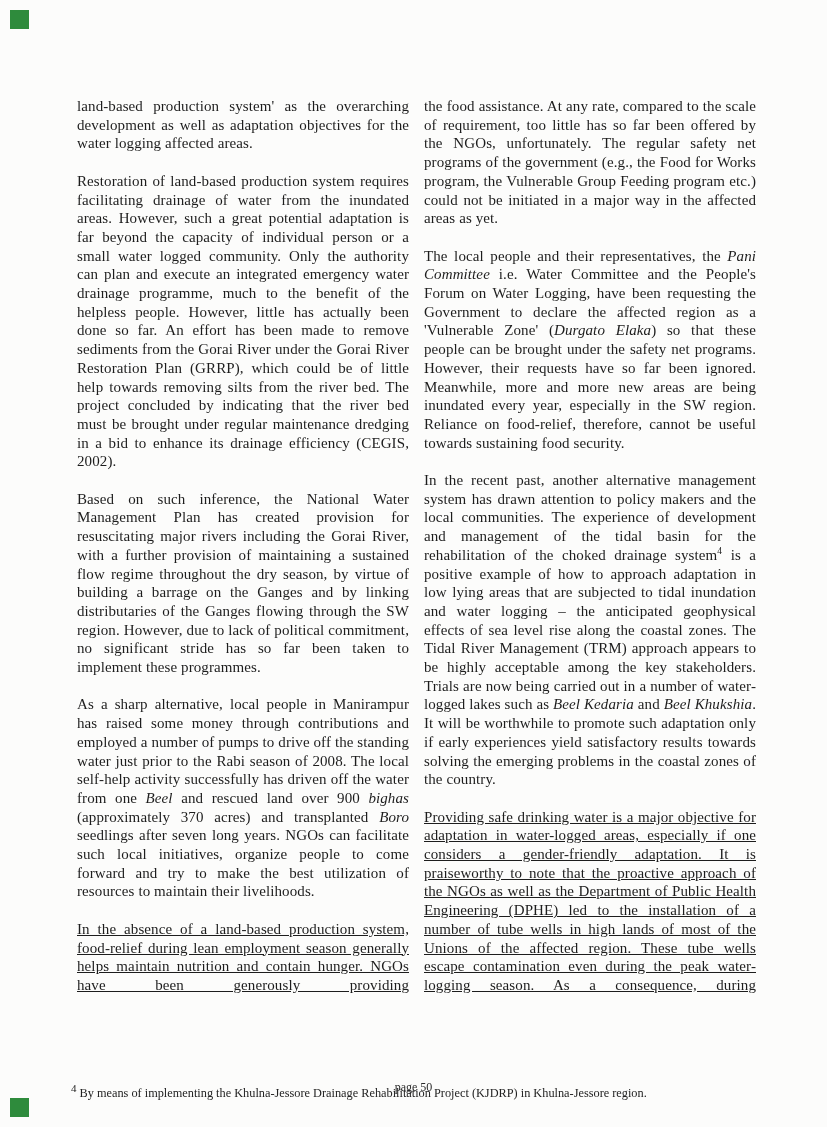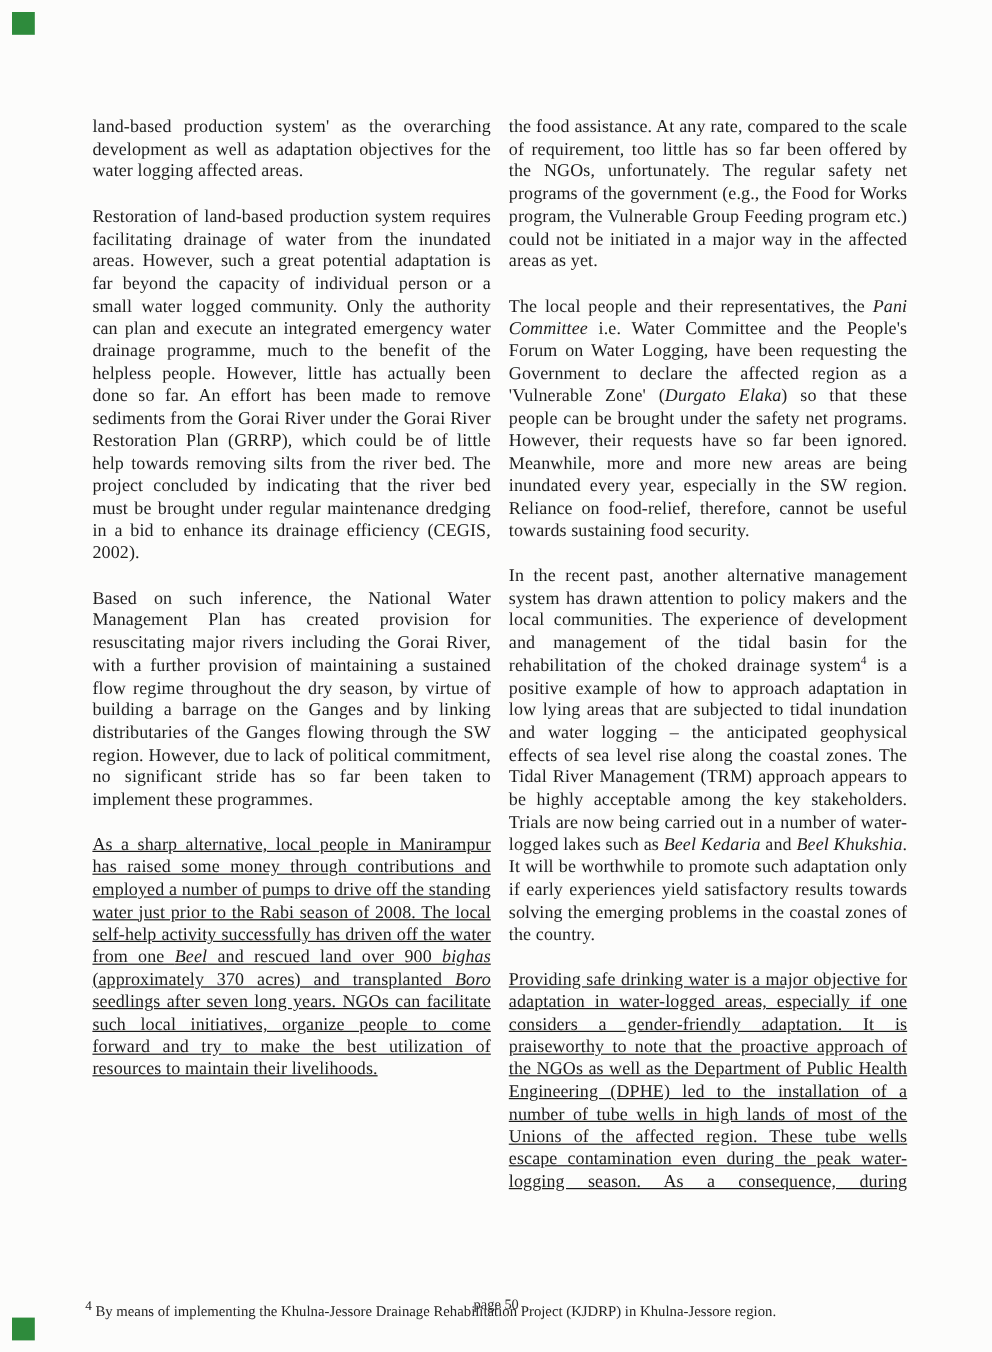--- a/index.html
+++ b/index.html
@@ -47,20 +47,21 @@
 
   <div class="corner tl" style="background-color: rgb(46, 139, 60);"></div>
   <div class="corner bl" style="background-color: rgb(46, 139, 60);"></div>
 
   <div class="content">
     <div class="col">
       <p><span>land-based production system' as the overarching development as well as adaptation objectives for the water logging affected areas.</span></p>
       <p><span>Restoration of land-based production system requires facilitating drainage of water from the inundated areas. However, such a great potential adaptation is far beyond the capacity of individual person or a small water logged community. Only the authority can plan and execute an integrated emergency water drainage programme, much to the benefit of the helpless people. However, little has actually been done so far. An effort has been made to remove sediments from the Gorai River under the Gorai River Restoration Plan (GRRP), which could be of little help towards removing silts from the river bed. The project concluded by indicating that the river bed must be brought under regular maintenance dredging in a bid to enhance its drainage efficiency (CEGIS, 2002).</span></p>
       <p><span>Based on such inference, the National Water Management Plan has created provision for resuscitating major rivers including the Gorai River, with a further provision of maintaining a sustained flow regime throughout the dry season, by virtue of building a barrage on the Ganges and by linking distributaries of the Ganges flowing through the SW region. However, due to lack of political commitment, no significant stride has so far been taken to implement these programmes.</span></p>
       <p><span>As a sharp alternative, local people in Manirampur has raised some money through contributions and employed a number of pumps to drive off the standing water just prior to the Rabi season of 2008. The local self-help activity successfully has driven off the water from one </span><span class="it">Beel</span><span> and rescued land over 900 </span><span class="it">bighas</span><span> (approximately 370 acres) and transplanted </span><span class="it">Boro</span><span> seedlings after seven long years. NGOs can facilitate such local initiatives, organize people to come forward and try to make the best utilization of resources to maintain their livelihoods.</span></p>
+      <p class="cont"><span>In the absence of a land-based production system, food-relief during lean employment season generally helps maintain nutrition and contain hunger. NGOs have been generously providing</span></p>
     </div>
     <div class="col">
       <p><span>the food assistance. At any rate, compared to the scale of requirement, too little has so far been offered by the NGOs, unfortunately. The regular safety net programs of the government (e.g., the Food for Works program, the Vulnerable Group Feeding program etc.) could not be initiated in a major way in the affected areas as yet.</span></p>
       <p><span>The local people and their representatives, the </span><span class="it">Pani Committee</span><span> i.e. Water Committee and the People's Forum on Water Logging, have been requesting the Government to declare the affected region as a 'Vulnerable Zone' (</span><span class="it">Durgato Elaka</span><span>) so that these people can be brought under the safety net programs. However, their requests have so far been ignored. Meanwhile, more and more new areas are being inundated every year, especially in the SW region. Reliance on food-relief, therefore, cannot be useful towards sustaining food security.</span></p>
       <p><span>In the recent past, another alternative management system has drawn attention to policy makers and the local communities. The experience of development and management of the tidal basin for the rehabilitation of the choked drainage system</span><sup>4</sup><span> is a positive example of how to approach adaptation in low lying areas that are subjected to tidal inundation and water logging – the anticipated geophysical effects of sea level rise along the coastal zones. The Tidal River Management (TRM) approach appears to be highly acceptable among the key stakeholders. Trials are now being carried out in a number of water-logged lakes such as </span><span class="it">Beel Kedaria</span><span> and </span><span class="it">Beel Khukshia</span><span>. It will be worthwhile to promote such adaptation only if early experiences yield satisfactory results towards solving the emerging problems in the coastal zones of the country.</span></p>
       <p class="cont"><span>Providing safe drinking water is a major objective for adaptation in water-logged areas, especially if one considers a gender-friendly adaptation. It is praiseworthy to note that the proactive approach of the NGOs as well as the Department of Public Health Engineering (DPHE) led to the installation of a number of tube wells in high lands of most of the Unions of the affected region. These tube wells escape contamination even during the peak water-logging season. As a consequence, during</span></p>
     </div>
   </div>
 
   <div class="footnote">

